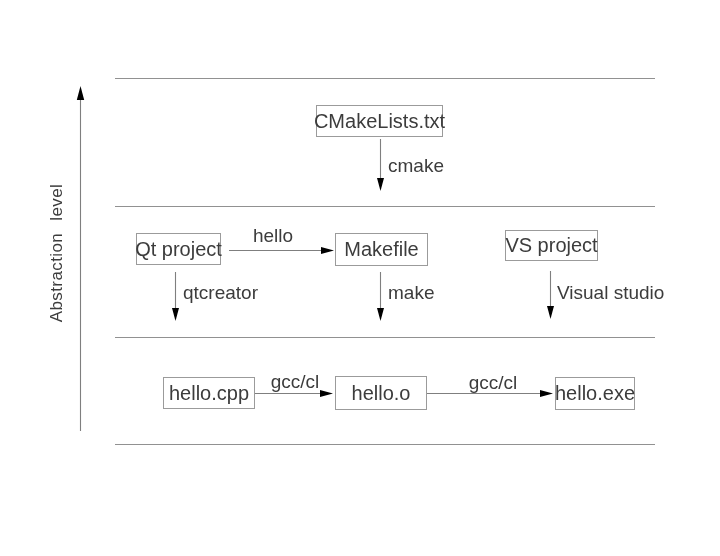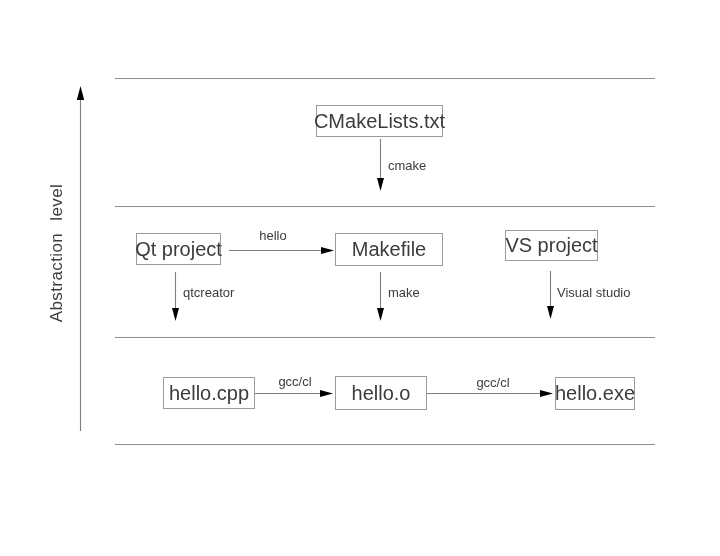--- a/index.html
+++ b/index.html
@@ -29,21 +29,21 @@
     border: 1px solid #9b9b9b;
     background: #ffffff;
     display: flex;
     align-items: center;
     justify-content: center;
     font-size: 20px;
     white-space: nowrap;
   }
   .edge-label {
     position: absolute;
-    font-size: 13px;
+    font-size: 19px;
     white-space: nowrap;
     line-height: 18px;
     text-align: right;
   }
   .edge-label.centered {
     transform: translateX(-50%);
   }
   .axis-label {
     position: absolute;
     left: 57px;
@@ -110,21 +110,21 @@
       <polygon class="arrow-head" points="553,393.5 540,390 540,397"></polygon>
     </g>
   </svg>
 
   <div class="axis-label">Abstraction level</div>
 
   <div class="box" style="left:316px; top:105px; width:127px; height:32px;">CMakeLists.txt</div>
 
   <div class="box" style="left:136px; top:233px; width:85px; height:32px;">Qt project</div>
 
-  <div class="box" style="left:335px; top:233px; width:108px; height:33px;">Makefile</div>
+  <div class="box" style="left:335px; top:233px; width:93px; height:33px;">Makefile</div>
 
   <div class="box" style="left:505px; top:230px; width:93px; height:31px;">VS project</div>
 
   <div class="box" style="left:163px; top:377px; width:92px; height:32px;">hello.cpp</div>
 
   <div class="box" style="left:335px; top:376px; width:92px; height:34px;">hello.o</div>
 
   <div class="box" style="left:555px; top:377px; width:80px; height:33px;">hello.exe</div>
 
   <div class="edge-label" style="left:388px; top:157px;">cmake</div>

